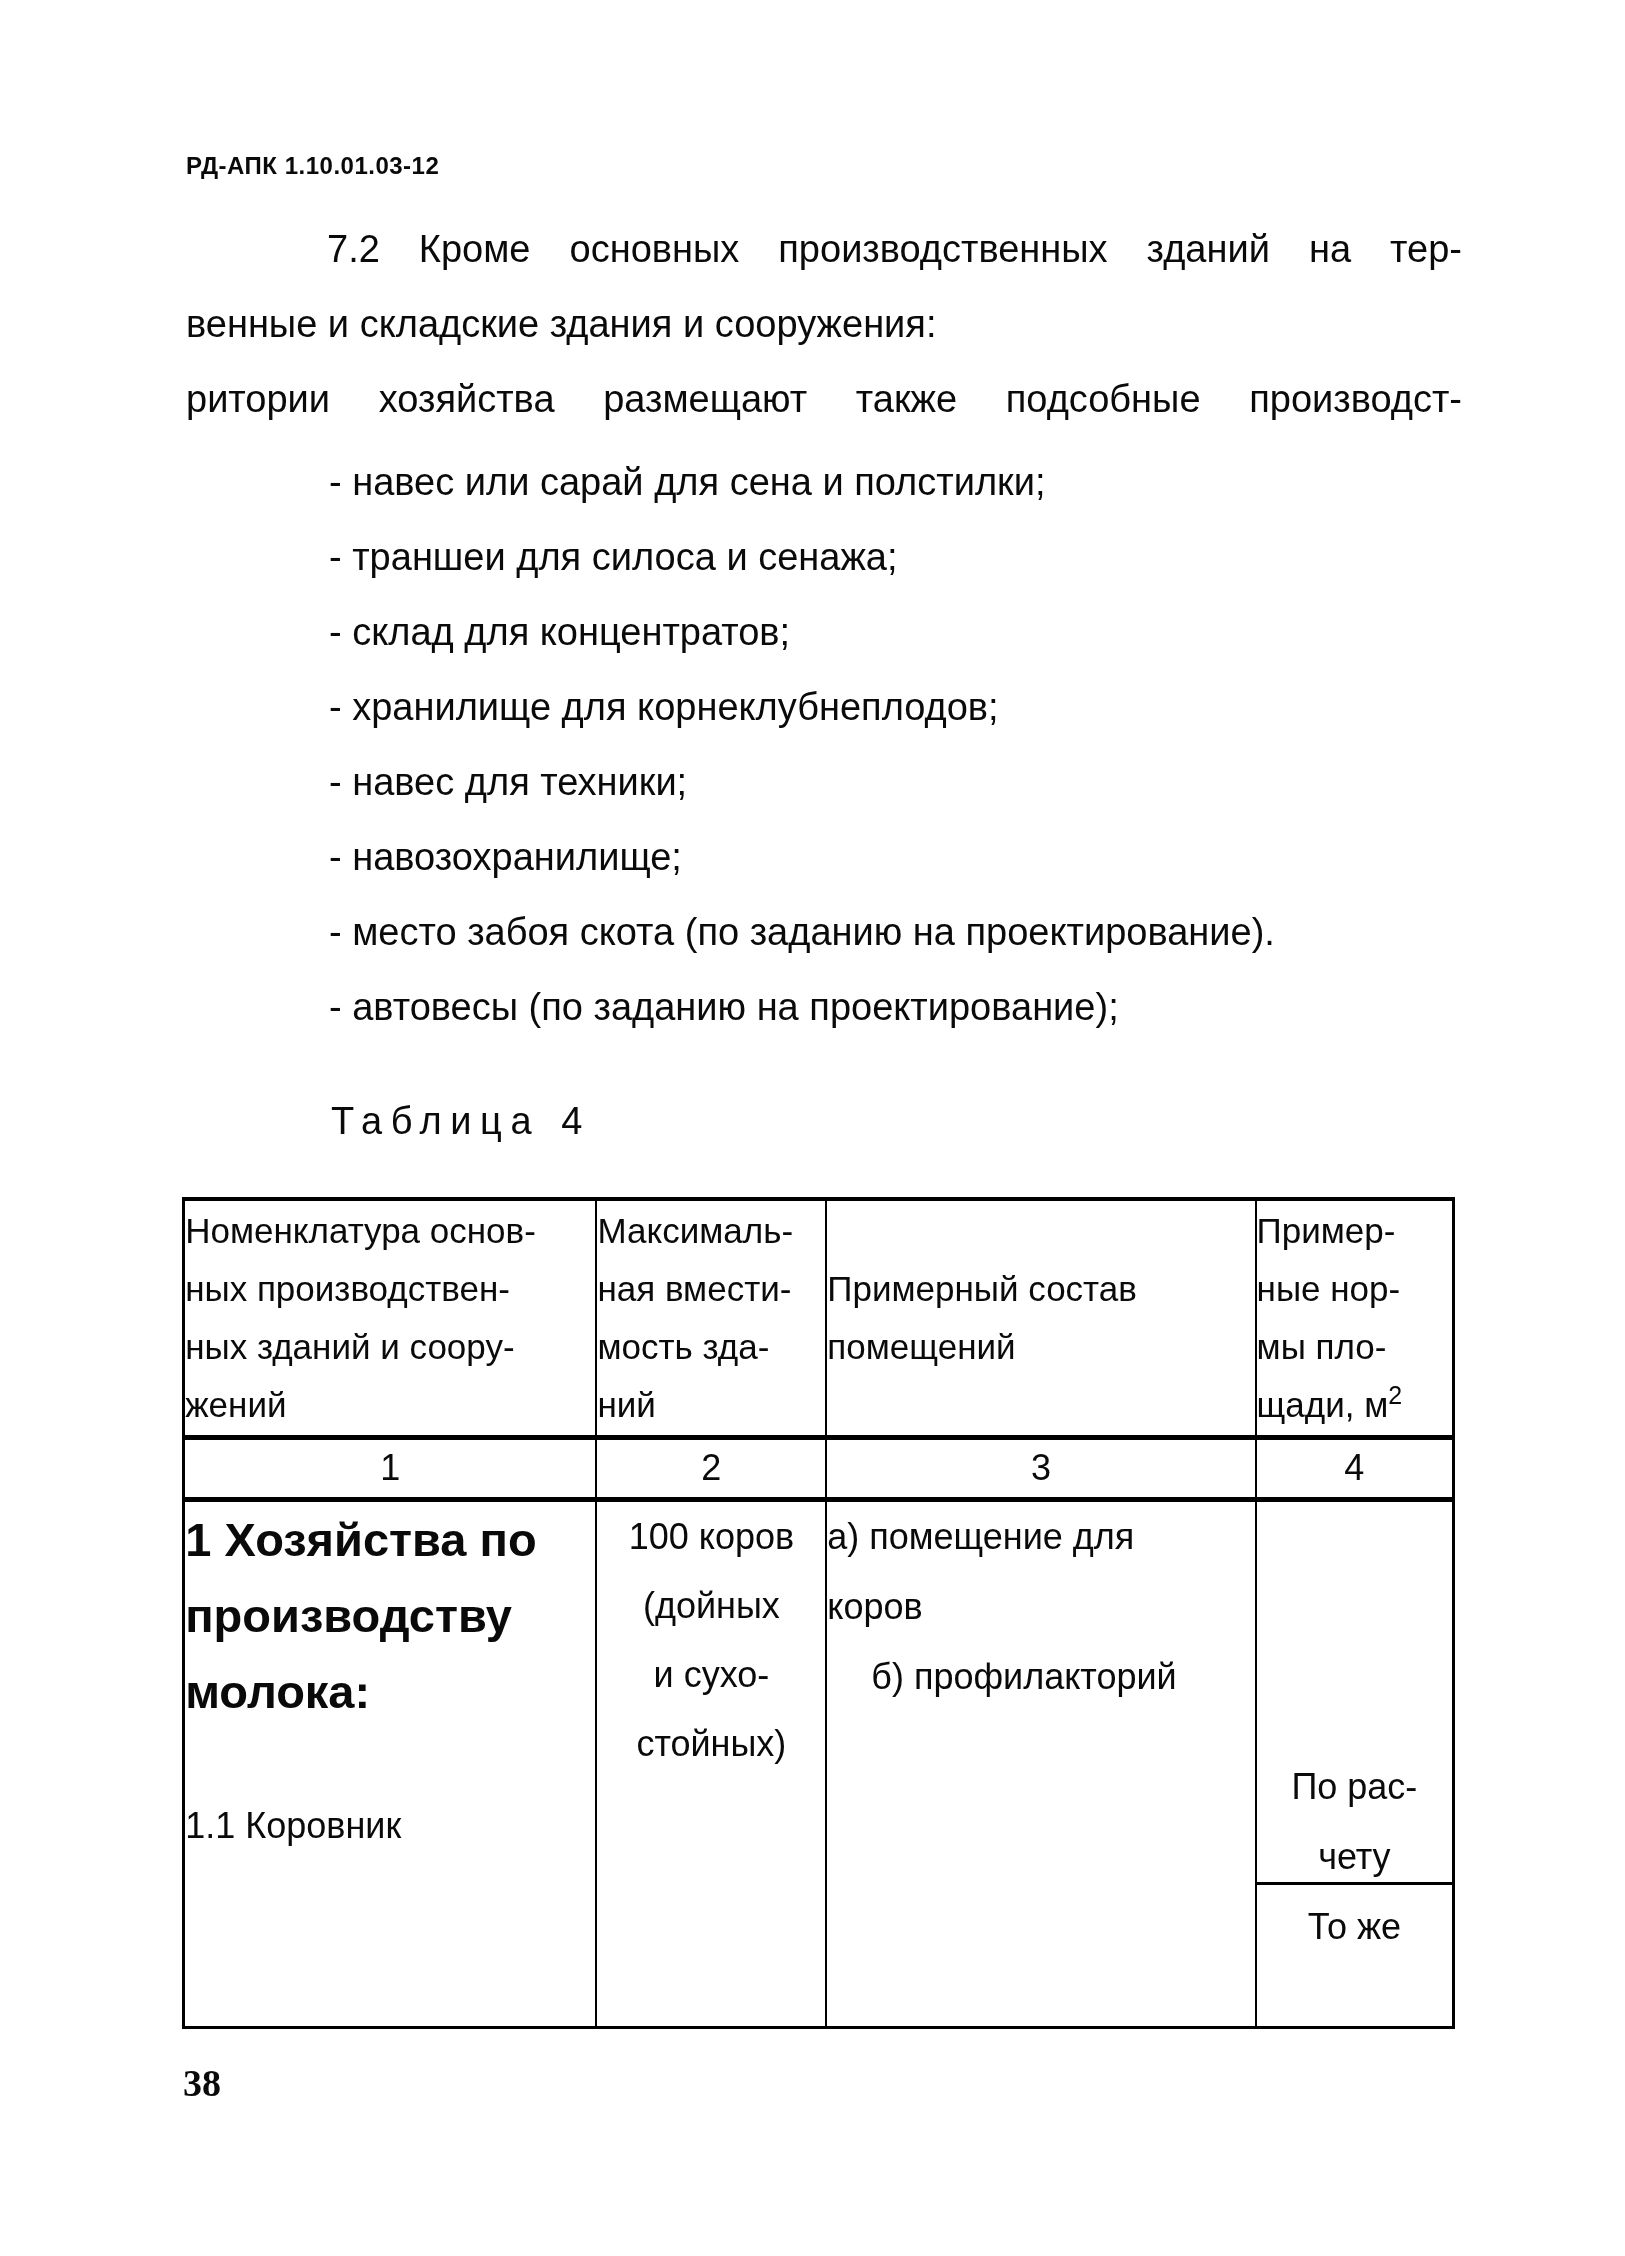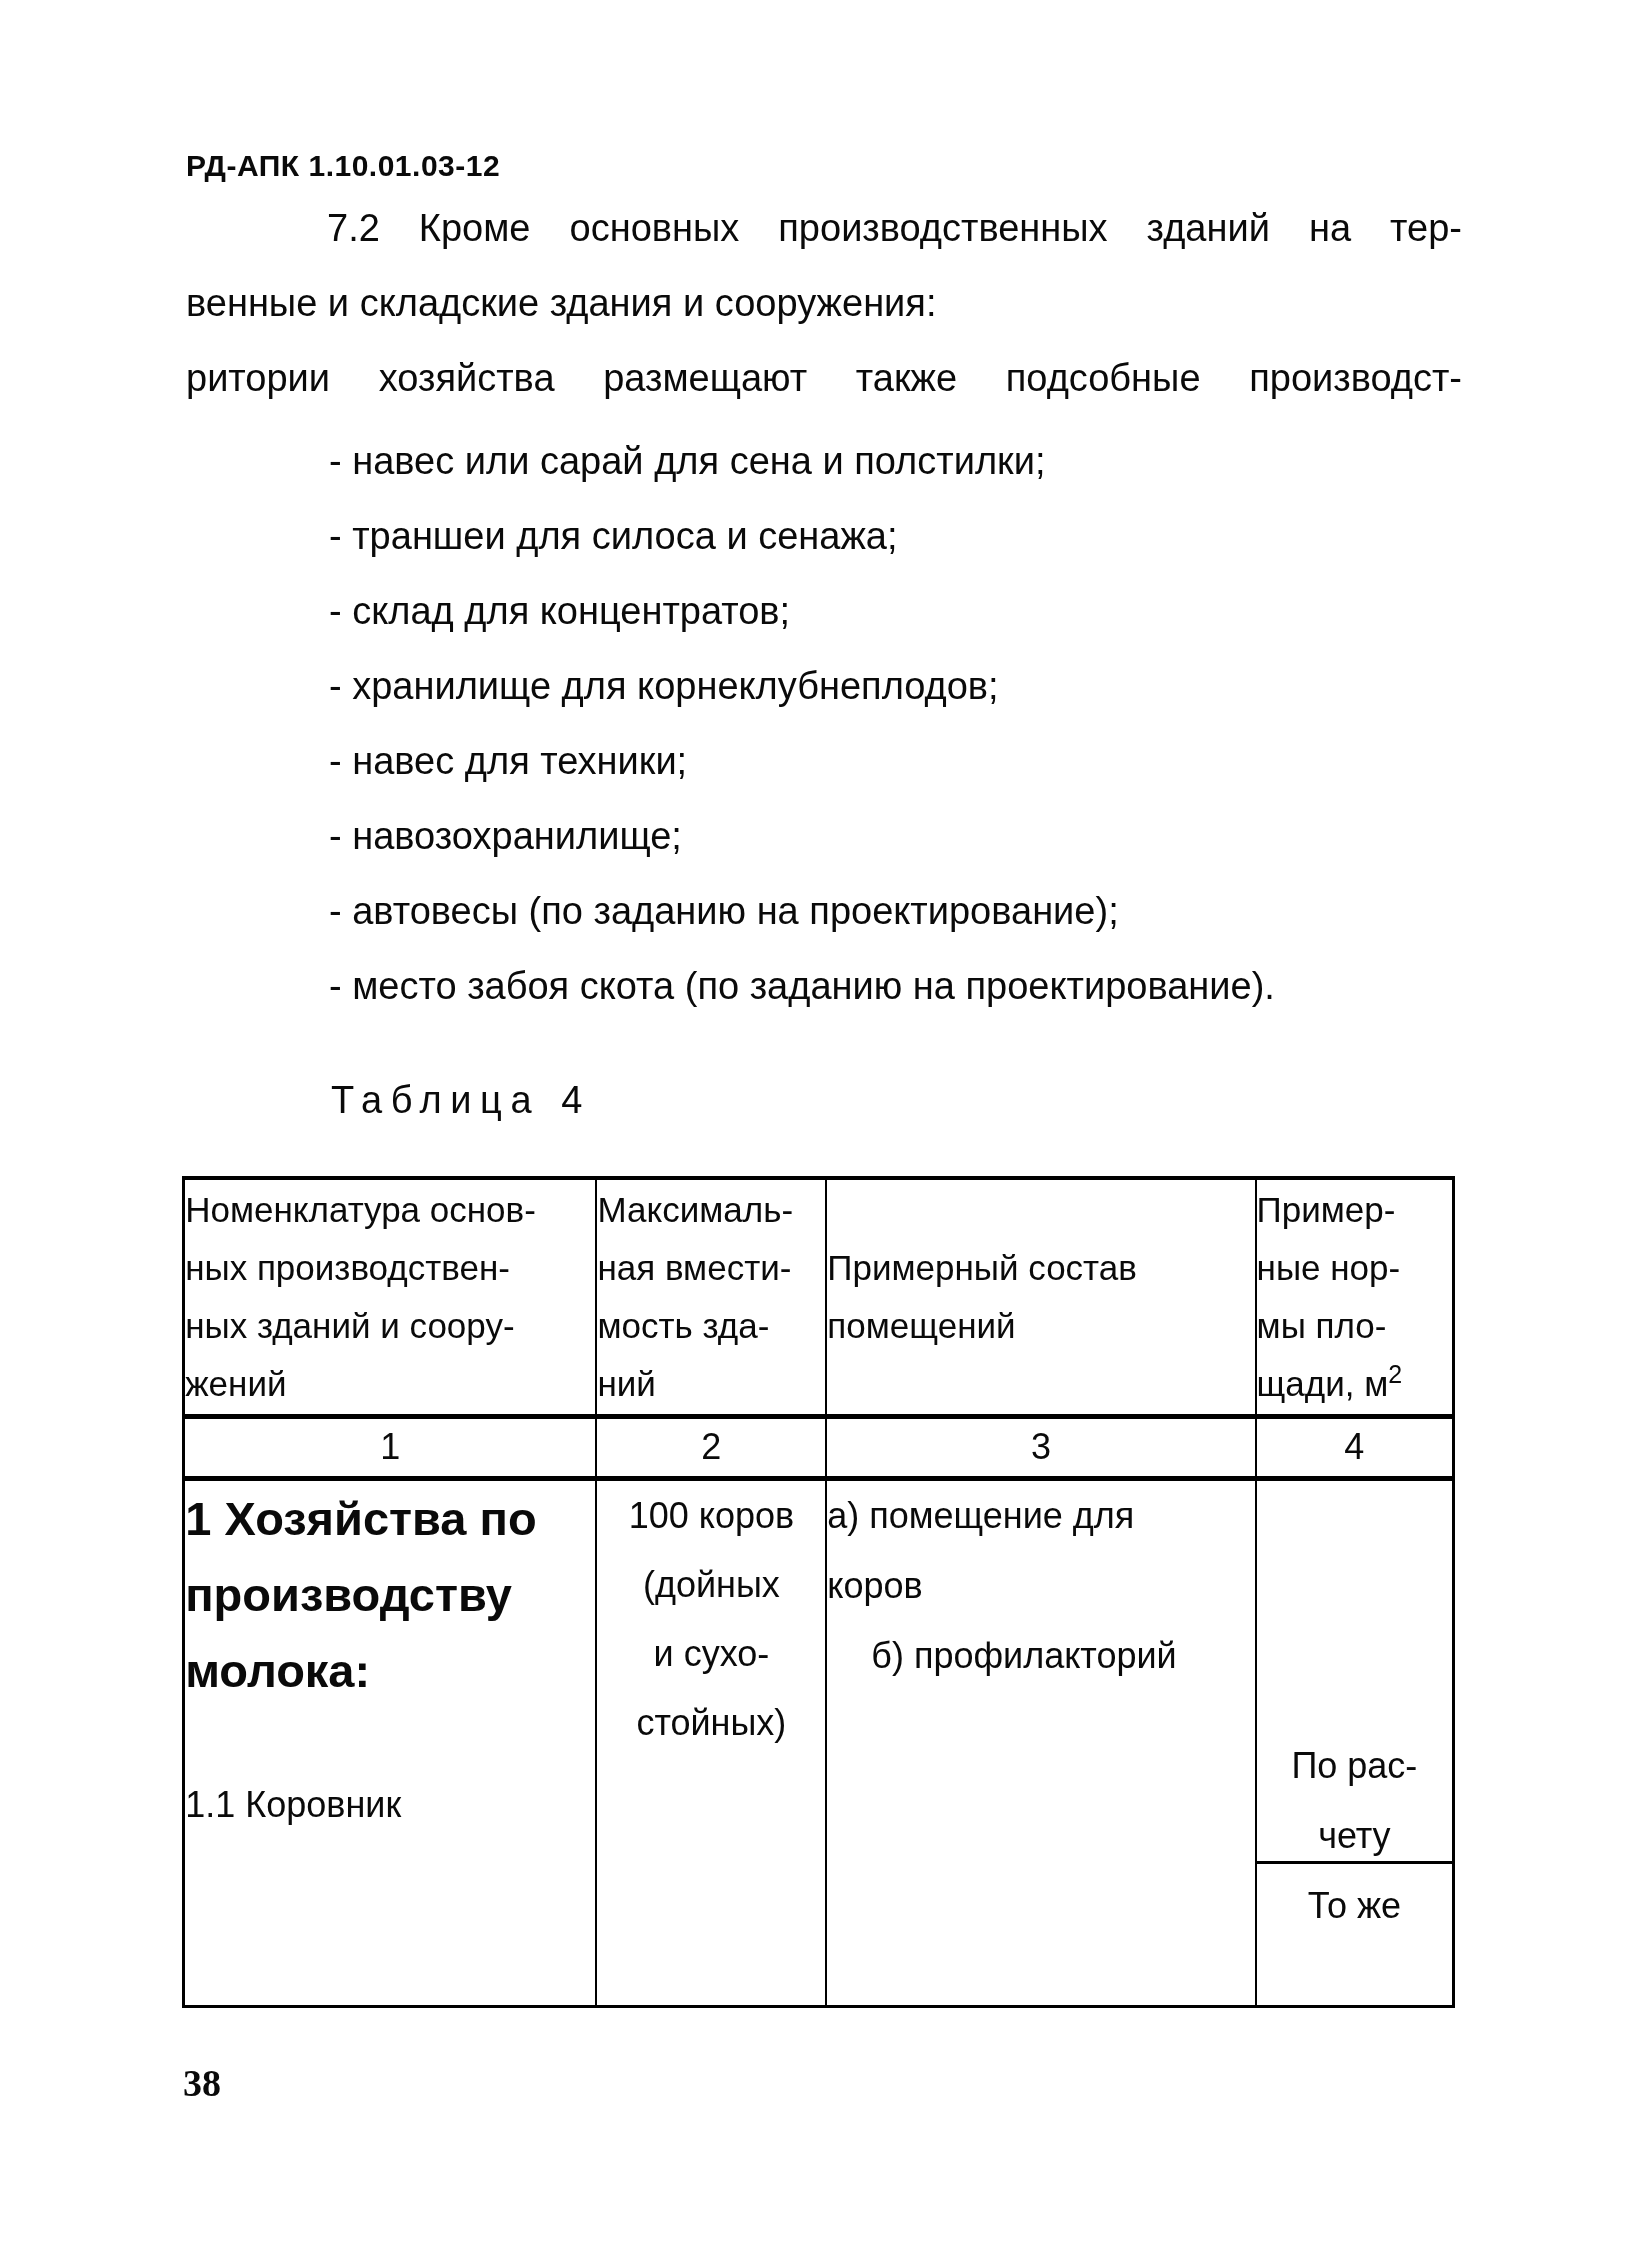--- a/index.html
+++ b/index.html
@@ -6,22 +6,22 @@
   body {
     width:1625px; height:2257px;
     background:#ffffff; color:#0a0a0a;
     font-family:"Liberation Sans", sans-serif;
     position:relative;
     -webkit-font-smoothing:antialiased;
   }
   .content { padding:141px 163px 0 186px; }
 
   .doc-code {
-    font-weight:bold; font-size:30px; line-height:50px;
-    letter-spacing:0.5px; 
+    font-weight:bold; font-size:24px; line-height:50px;
+    letter-spacing:0.5px; margin-bottom:21px;
   }
 
   .para .p-line { font-size:38px; line-height:75px; }
   .para .jl { text-align:justify; text-align-last:justify; }
   .para .first { text-indent:141px; }
 
   .blist { margin-top:7.6px; }
   .blist .list-item { font-size:38px; line-height:75px; padding-left:143px; white-space:nowrap; }
 
   .tcaption {
@@ -88,22 +88,22 @@
     <div class="p-line jl">ритории хозяйства размещают также подсобные производст-</div>
   </div>
 
   <div class="blist">
     <div class="list-item">- навес или сарай для сена и полстилки;</div>
     <div class="list-item">- траншеи для силоса и сенажа;</div>
     <div class="list-item">- склад для концентратов;</div>
     <div class="list-item">- хранилище для корнеклубнеплодов;</div>
     <div class="list-item">- навес для техники;</div>
     <div class="list-item">- навозохранилище;</div>
+    <div class="list-item">- место забоя скота (по заданию на проектирование).</div>
     <div class="list-item">- автовесы (по заданию на проектирование);</div>
-    <div class="list-item">- место забоя скота (по заданию на проектирование).</div>
   </div>
 
   <div class="tcaption">Таблица 4</div>
 
   <table class="t">
     <colgroup>
         <col class="c1">
         <col class="c2">
         <col class="c3">
         <col class="c4">

